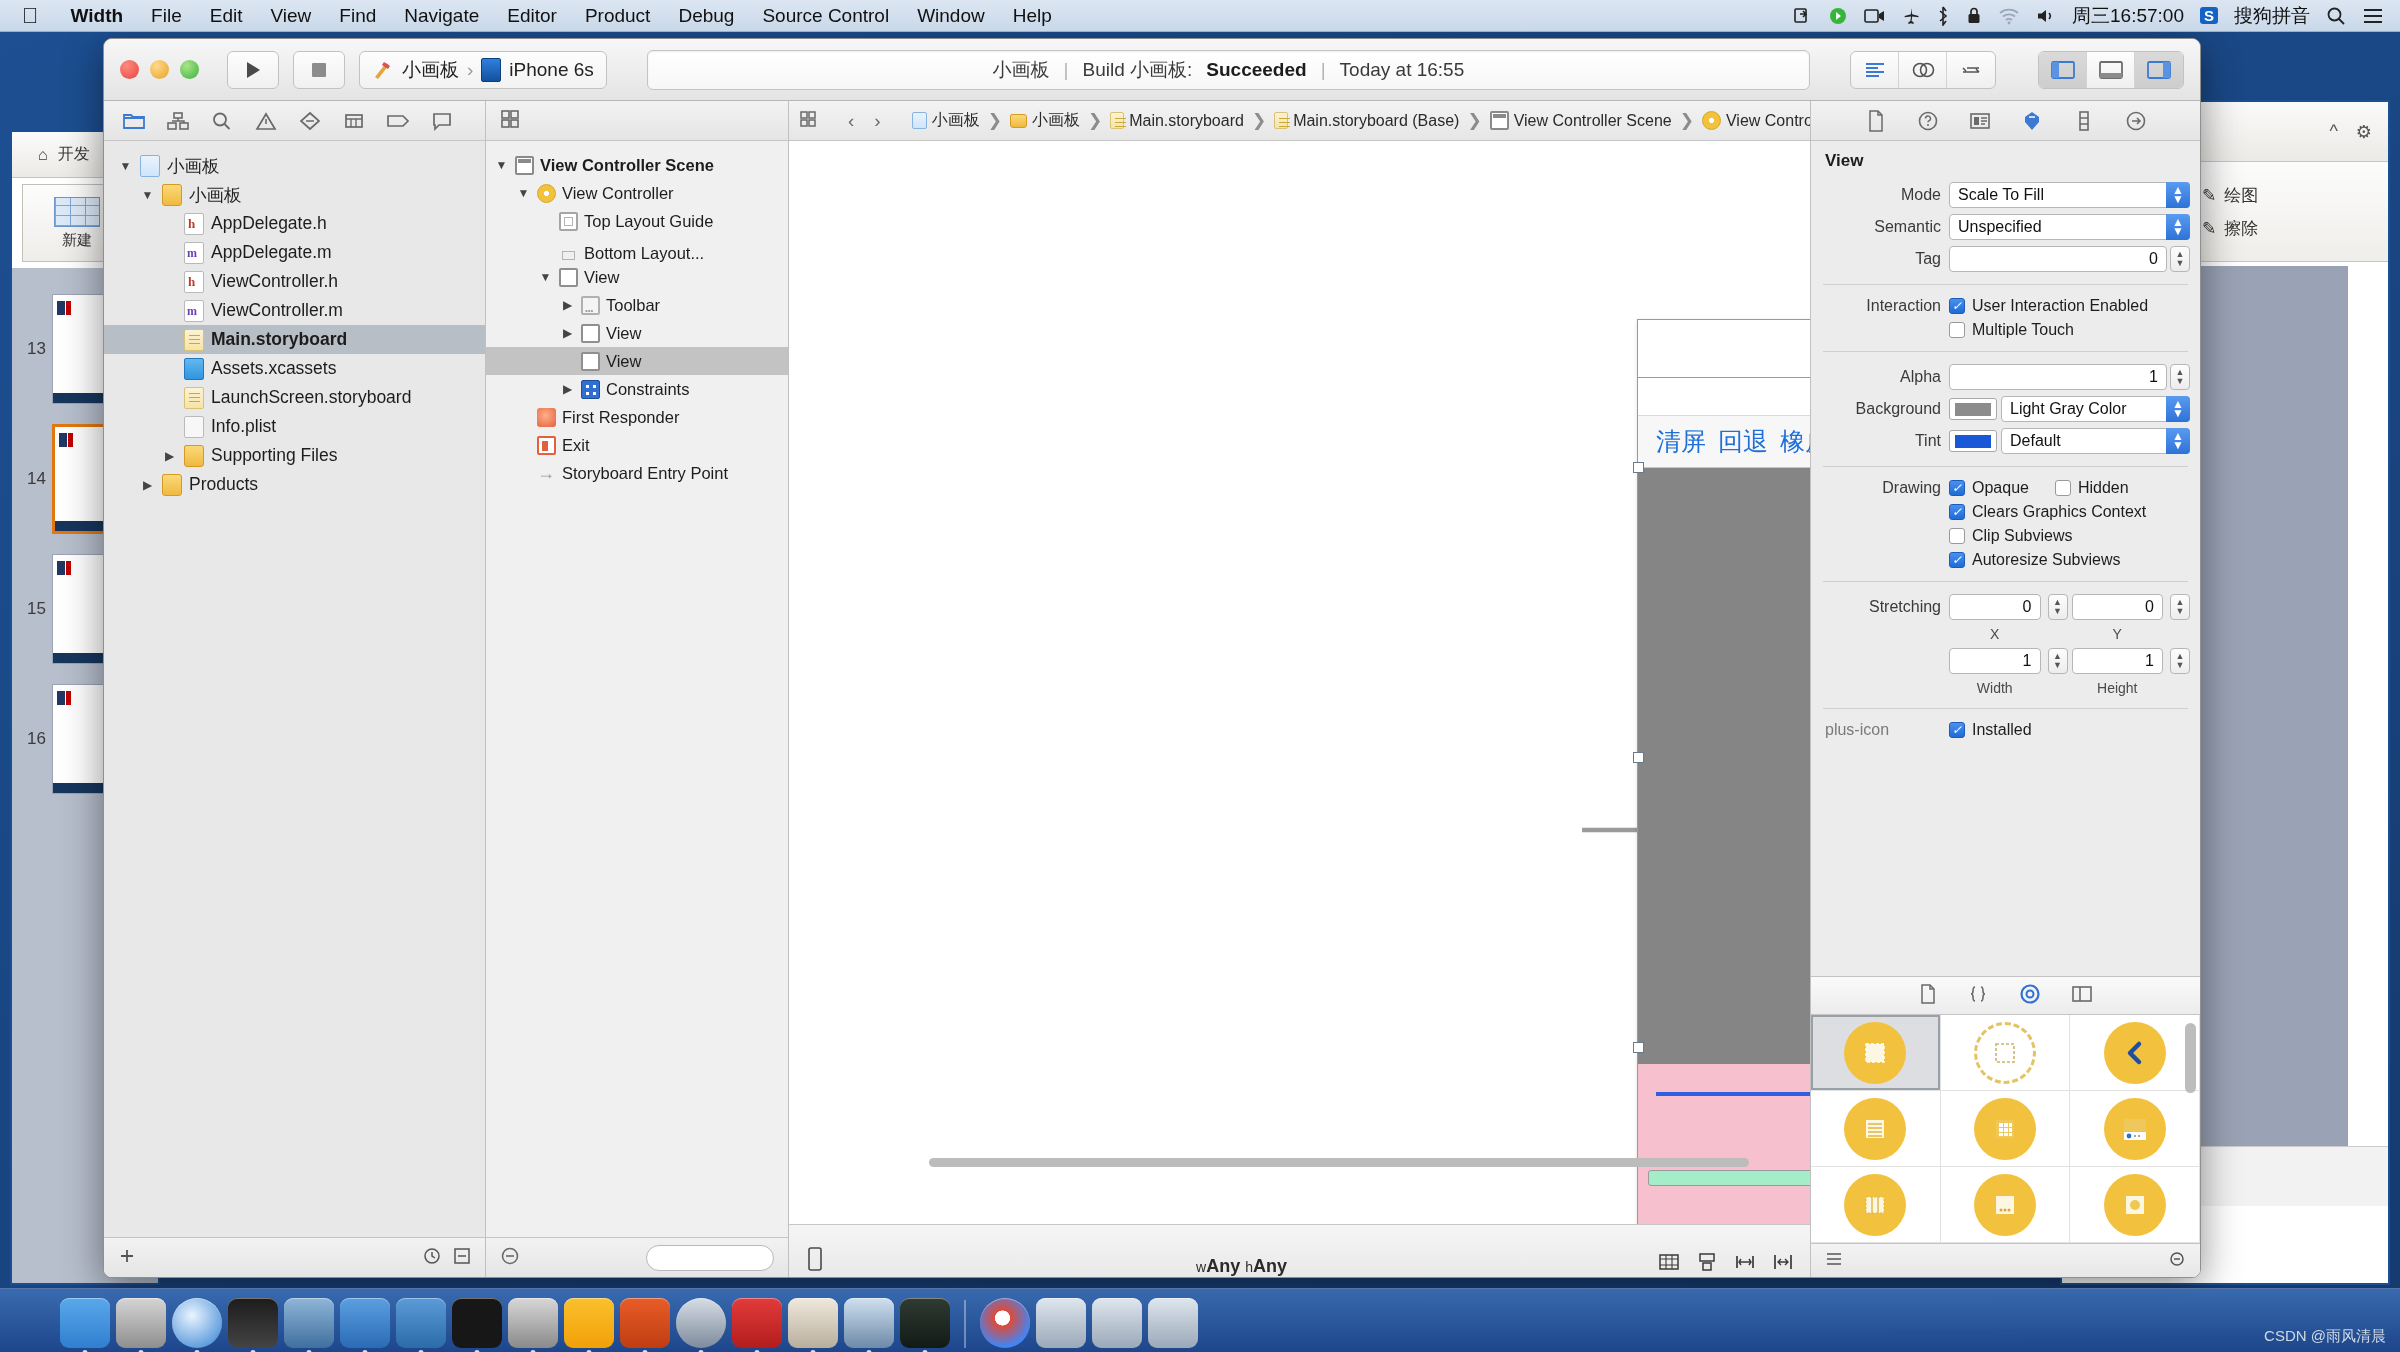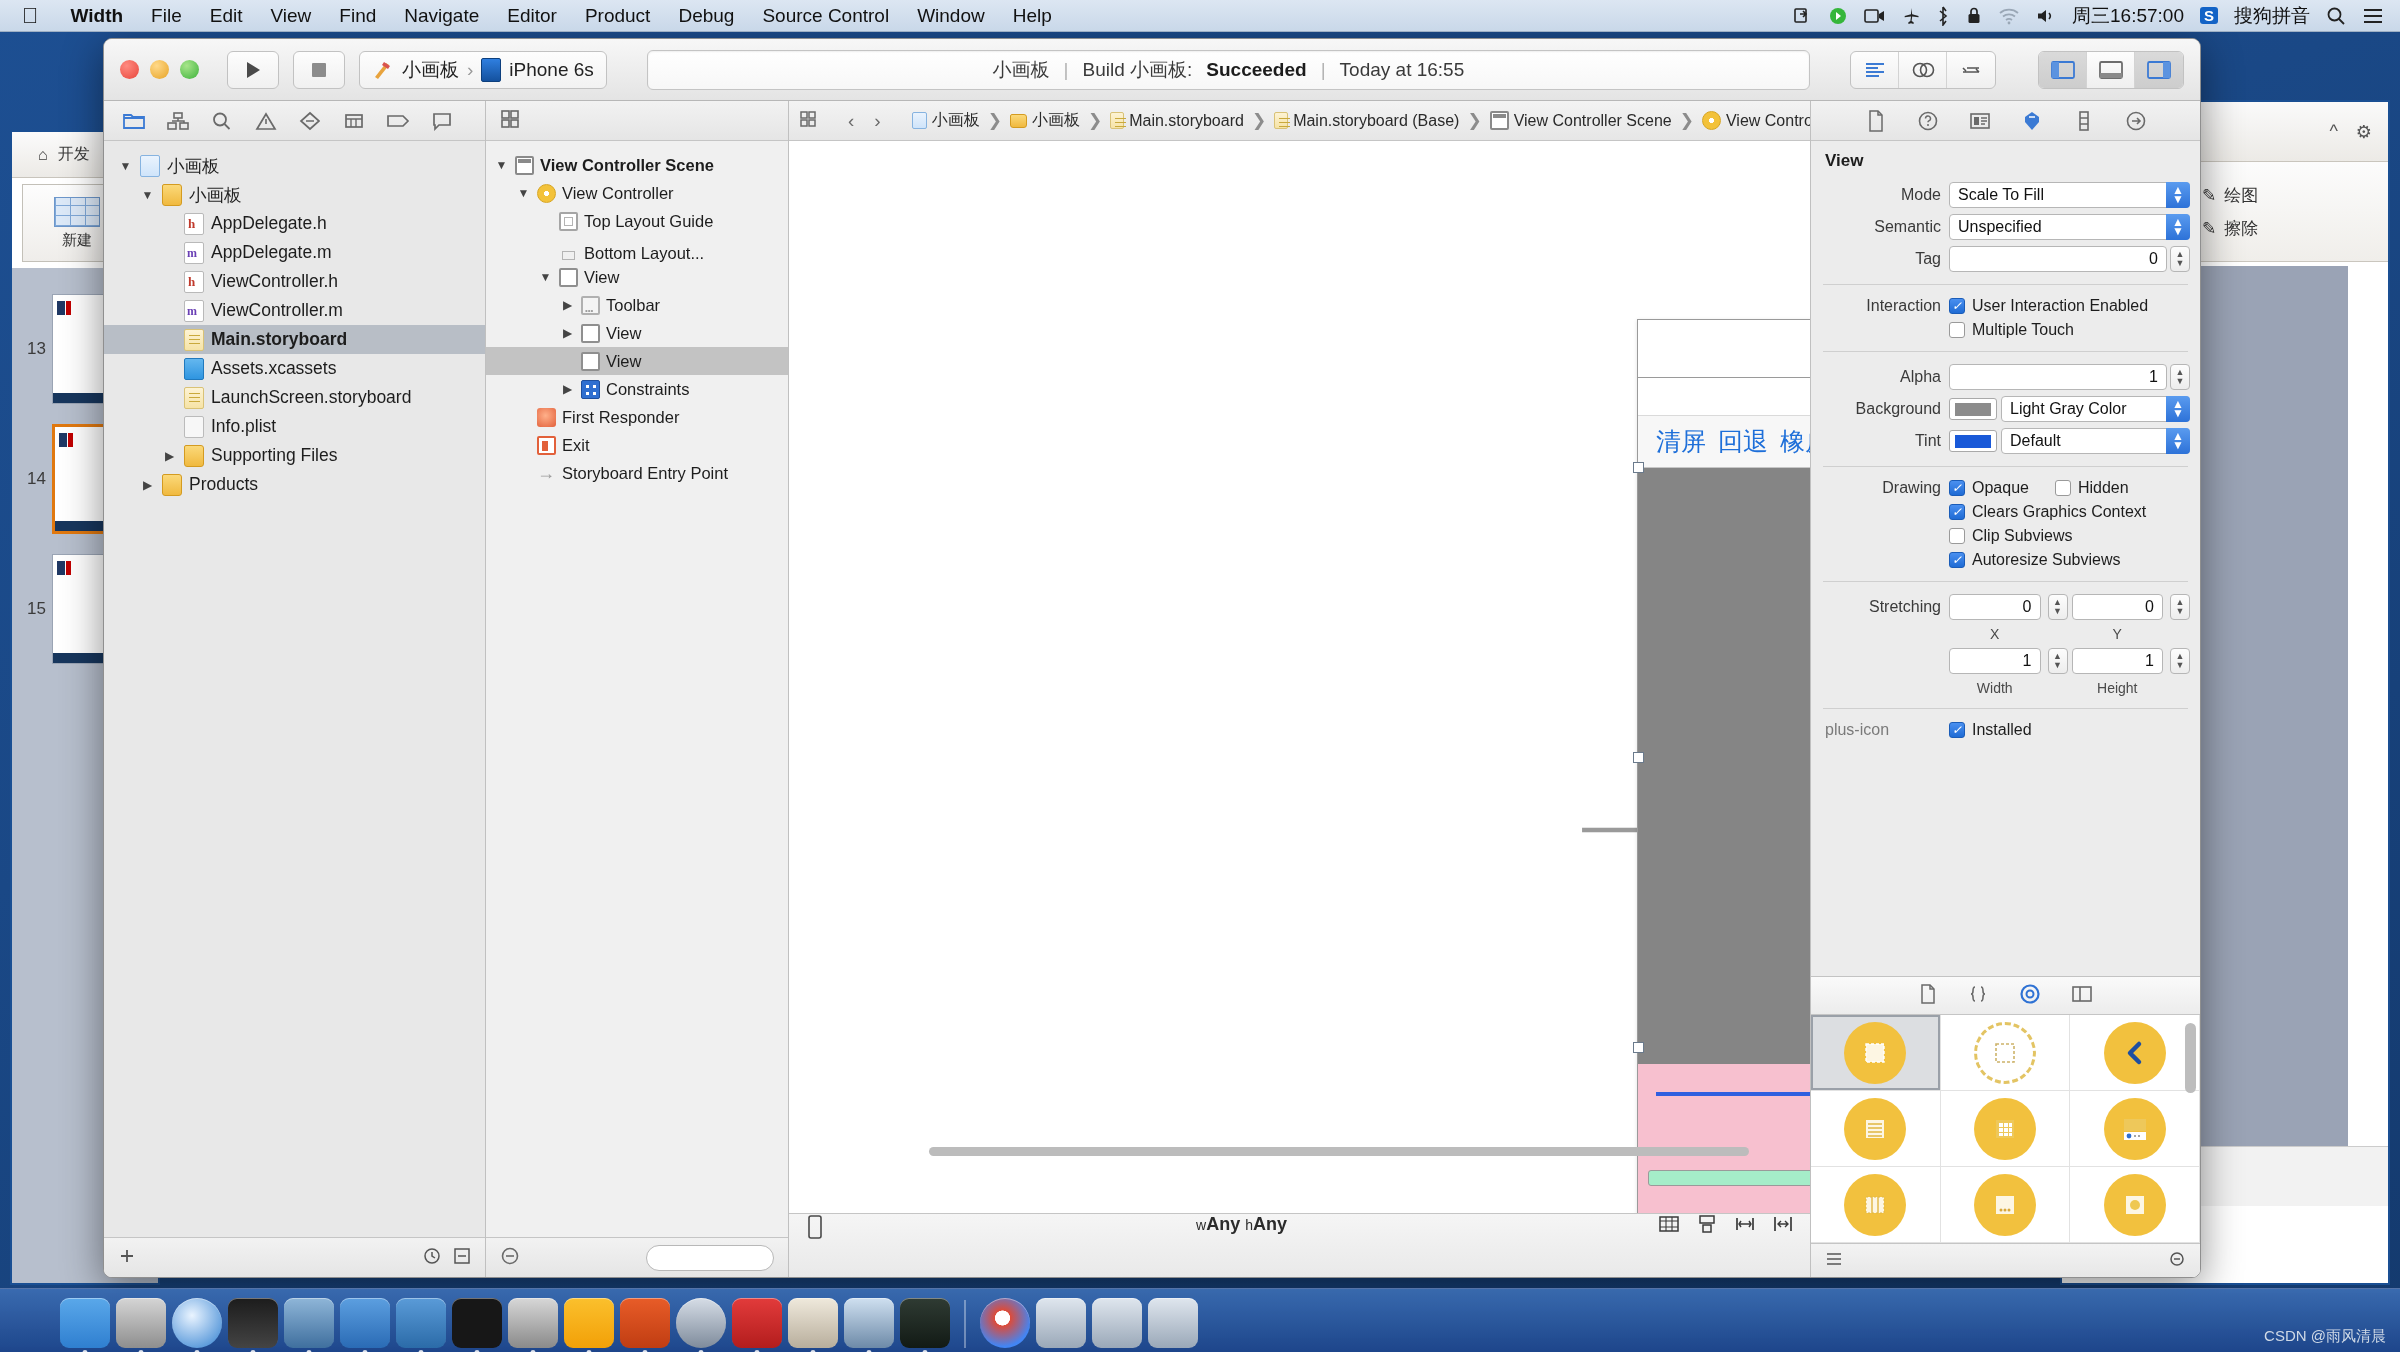--- a/index.html
+++ b/index.html
@@ -207,22 +207,22 @@
   .ip-gray { background:#858585; position:relative; }
   .ip-pink { background:#f7c0cf; }
   .slider-track { position:absolute; left: 18px; right: 18px; top: 28px; height: 4px; background:#8f8f8f; }
   .slider-fill { position:absolute; left:0; width: 51%; height:4px; background:#2f5fe0; }
   .colorbar { position:absolute; left: 10px; right: 10px; bottom: 12px; height: 52px; display:flex; gap: 8px;}
   .colorbar .cb { flex:1; }
   .handle { position:absolute; width: 11px; height: 11px; background:#fff; border:1px solid #6a7a8c; }
   .entry-arrow { position:absolute; left: 790px; top: 660px; font-size: 54px; color:#9a9a9a; line-height:1;}
 
   #canvas-foot {
-    height: 64px; flex:none; background: linear-gradient(180deg,#f5f5f5,#e9e9e9); border-top:1px solid #c5c5c5;
-    display:flex;align-items:flex-start;padding:0 16px; font-size:18px; color:#2b2b2b;
+    height: 53px; flex:none; background: linear-gradient(180deg,#f5f5f5,#e9e9e9); border-top:1px solid #c5c5c5;
+    display:flex;align-items:flex-end;padding:0 16px; font-size:18px; color:#2b2b2b;
   }
   #canvas-foot .center { flex:1; text-align:center; }
   #canvas-foot .center .sm { font-size:14px; }
   #canvas-foot .icons { display:flex; gap:16px; align-items:center;}
   .hscroll { position:absolute; left: 0; right: 0; bottom: 52px; height: 14px; }
   .hscroll .thumb { position:absolute; left: 140px; width: 820px; height:9px; background:#bcbcbc; border-radius:5px; }
 
   
   #inspector { width: 390px; flex:none; background:#ececec; border-left:1px solid #c0c0c0; display:flex;flex-direction:column;}
   #insp-tabs { height:40px;flex:none;background:linear-gradient(180deg,#f2f2f2,#e5e5e5);border-bottom:1px solid #c5c5c5;
@@ -314,20 +314,28 @@
     <div class="slide-row">
       <span class="slide-num">14</span>
       <span class="slide-thumb sel">
           <i class="bar"></i>
           <i class="bar2"></i>
           <i class="hdr"></i>
         </span>
     </div>
     <div class="slide-row">
       <span class="slide-num">15</span>
+      <span class="slide-thumb">
+          <i class="bar"></i>
+          <i class="bar2"></i>
+          <i class="hdr"></i>
+        </span>
+    </div>
+    <div class="slide-row">
+      <span class="slide-num">16</span>
       <span class="slide-thumb">
           <i class="bar"></i>
           <i class="bar2"></i>
           <i class="hdr"></i>
         </span>
     </div>
   </div>
 </div>
 
 <div id="bg-right">

